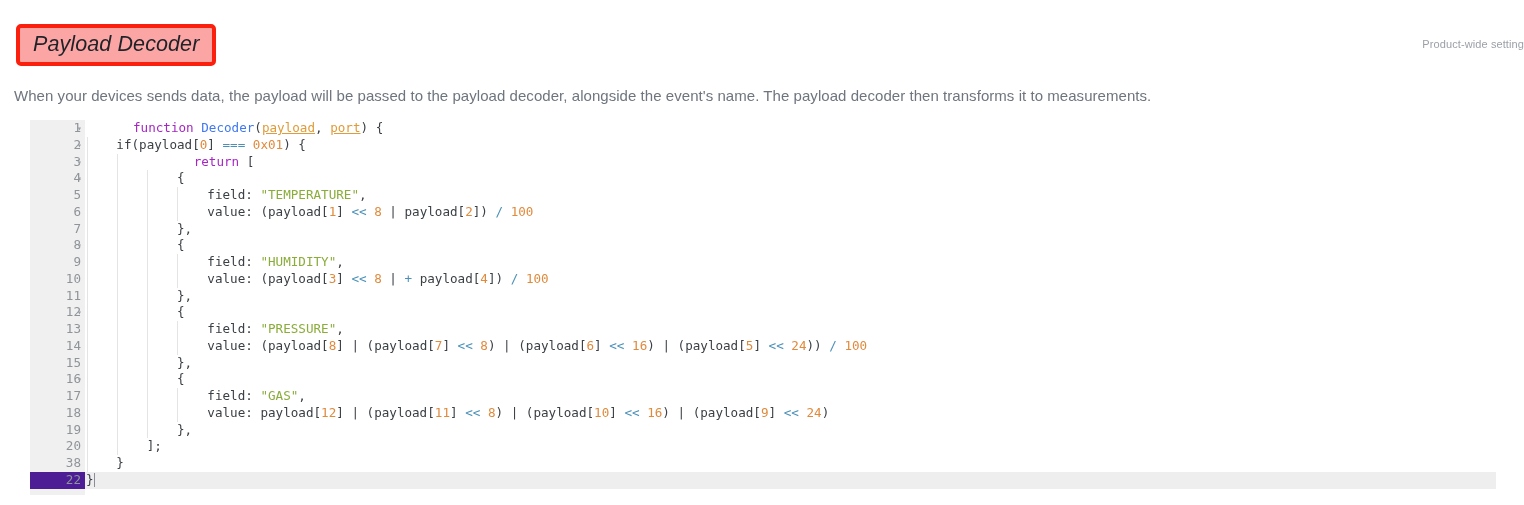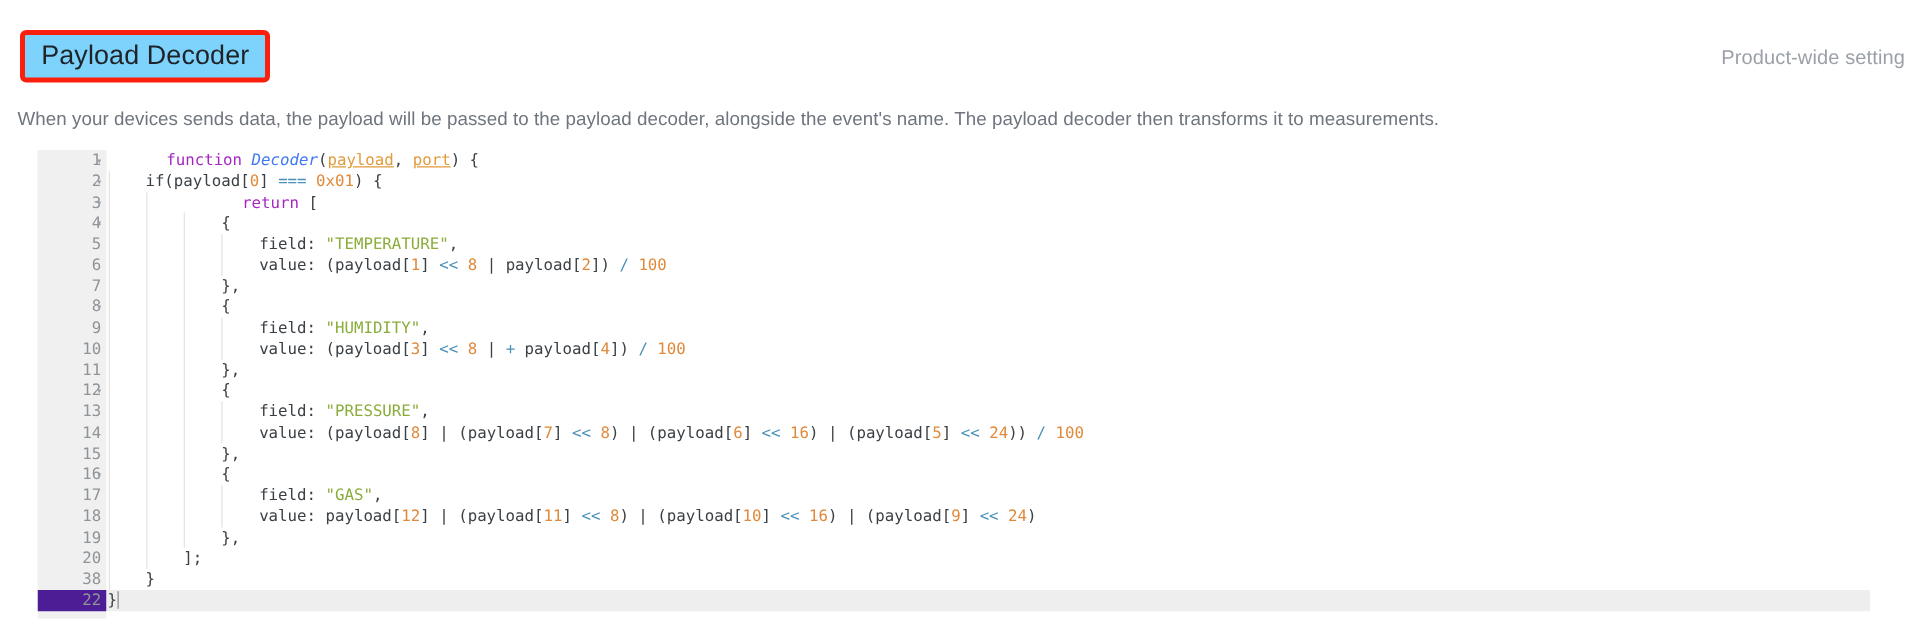--- a/index.html
+++ b/index.html
@@ -28,38 +28,39 @@
     width: 1524px;
     height: 46px;
   }
 
   .title-highlight {
     position: absolute;
     left: 16px;
     top: 4px;
     border: 4px solid #fb1f0d;
     border-radius: 5px;
-    background: #7dd3fc;
+    background: #fca5a5;
     padding: 2px 13px 4px 13px;
+    font-style: italic;
   }
 
   .page-title {
     font-size: 21.5px;
     font-weight: 400;
     color: #1f2328;
     line-height: 28px;
     white-space: nowrap;
     letter-spacing: 0.1px;
   }
 
   .product-wide {
     position: absolute;
     right: 0px;
     top: 18px;
-    font-size: 16px;
+    font-size: 11px;
     color: #9ba0a8;
     white-space: nowrap;
     letter-spacing: 0.1px;
   }
 
   
   .description {
     position: absolute;
     left: 14px;
     top: 87px;
@@ -167,21 +168,21 @@
     z-index: 1;
   }
   .guide {
     position: absolute;
     width: 1px;
     background: #e4e4e4;
   }
 
   
   .kw   { color: #a626c4; padding-left: 47px; }      
-  .fn   { color: #4078f2; font-style: italic; }      
+  .fn   { color: #4078f2; }      
   .par  { color: #e09b3a; text-decoration: underline; }      
   .num  { color: #e08a3c; }      
   .str  { color: #8aad3a; }      
   .op   { color: #4a90b8; }      
   .pl   { color: #3b4045; }      
 
   
   .caret {
     position: absolute;
     width: 1px;

